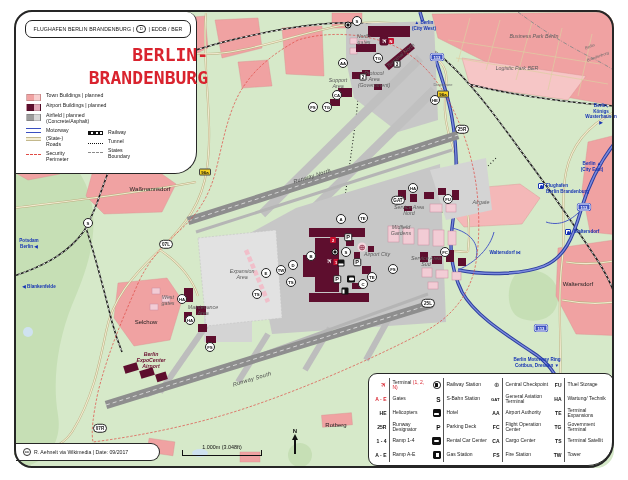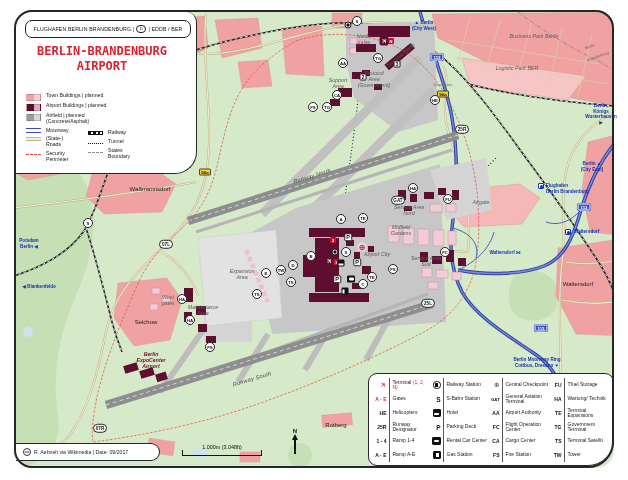--- a/index.html
+++ b/index.html
@@ -49,22 +49,22 @@
   .micon.bstation::after{content:"";width:3px;height:3px;background:#1634b4;border-radius:50% 50% 0 0;}
   
   .panel-left{position:absolute;left:16px;top:12px;width:181px;height:162px;background:#fff;
               border:1.5px solid #262626;border-top:none;border-left:none;
               border-radius:0 10px 22px 0;z-index:6;}
   .header-pill{position:absolute;left:9px;top:8px;width:166px;height:18px;border:1px solid #222;
                border-radius:7px;display:flex;align-items:center;justify-content:center;
                font-size:5.2px;letter-spacing:.15px;color:#111;gap:2px;}
   .dbadge{display:inline-block;border:0.8px solid #222;border-radius:5px;padding:0 2.4px;
           font-size:4.4px;line-height:6.6px;}
-  .apt-title{position:absolute;left:0;top:32px;width:172px;text-align:center;
-             font-family:"DejaVu Sans Mono",monospace;font-weight:bold;font-size:12px;
+  .apt-title{position:absolute;left:20px;top:32px;width:172px;text-align:right;
+             font-family:"DejaVu Sans Mono",monospace;font-weight:bold;font-size:18px;
              line-height:1.25;color:#d9232e;letter-spacing:0px;}
   .legend-left{position:absolute;left:10px;top:81px;width:168px;display:flex;flex-direction:column;gap:2.6px;}
   .legend-right{position:absolute;left:72px;top:118px;width:106px;display:flex;flex-direction:column;gap:3.2px;}
   .lrow{display:flex;align-items:flex-start;}
   .ltx{font-size:5.2px;color:#222;line-height:1.15;white-space:pre-line;}
   .lsw{width:15px;height:7px;margin-right:5px;flex:none;margin-top:0.5px;border:0.4px solid rgba(0,0,0,.15);}
   .sw-town .lsw{background:linear-gradient(90deg,#f0a2a2 0 55%,#f8cfcf 55% 100%);}
   .sw-airport .lsw{background:linear-gradient(90deg,#5e0e2e 0 55%,#e2a8b8 55% 100%);}
   .sw-airfield .lsw{background:linear-gradient(90deg,#9c9c9c 0 55%,#d8d8d8 55% 100%);}
   .sw-motorway .lsw{height:5px;border:none;border-top:1.5px solid #3b50c0;border-bottom:1.5px solid #3b50c0;background:#fff;}
@@ -466,21 +466,20 @@
     </div>
 
   <div class="panel-left">
     <div class="header-pill">
       <span>FLUGHAFEN BERLIN BRANDENBURG  |</span>
       <span class="dbadge">D</span>
       <span>|  EDDB / BER</span>
     </div>
     <div class="apt-title">
       <div>BERLIN-BRANDENBURG</div>
-      <div>AIRPORT</div>
     </div>
     <div class="legend-left">
 
         <div class="lrow sw-town">
           <span class="lsw"></span>
           <span class="ltx">Town Buildings | planned</span>
         </div>
 
         <div class="lrow sw-airport">
           <span class="lsw"></span>

